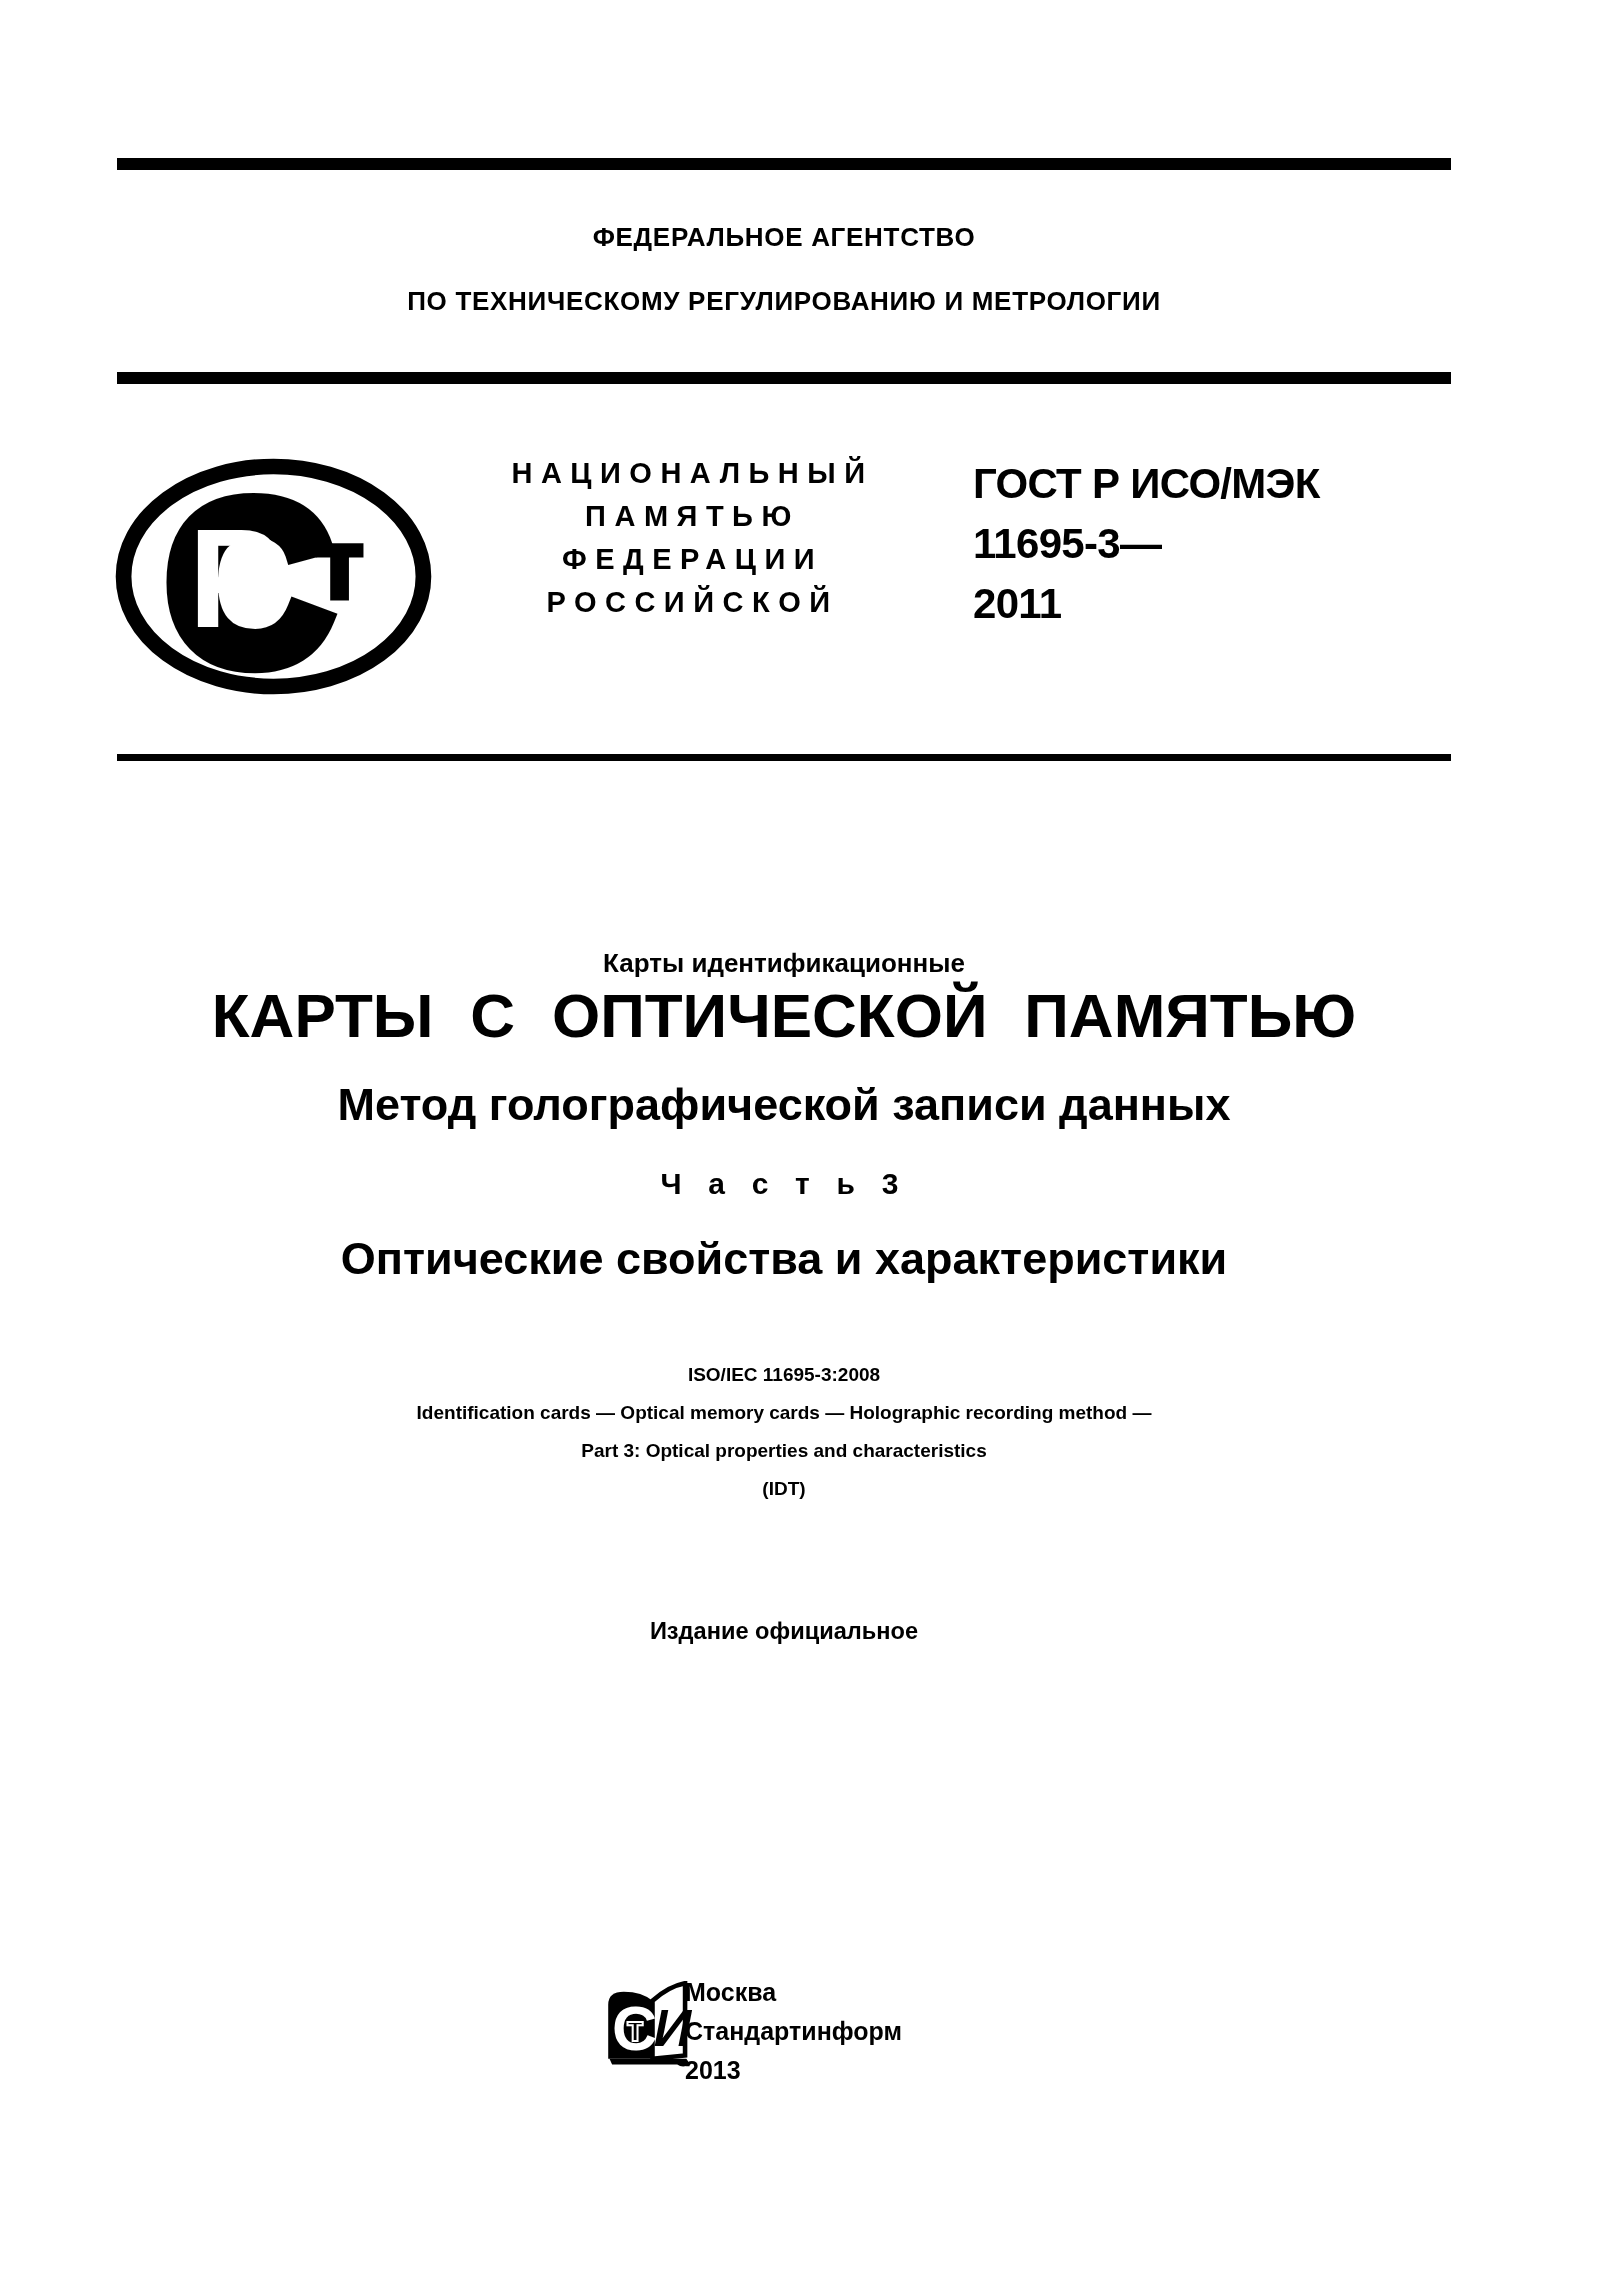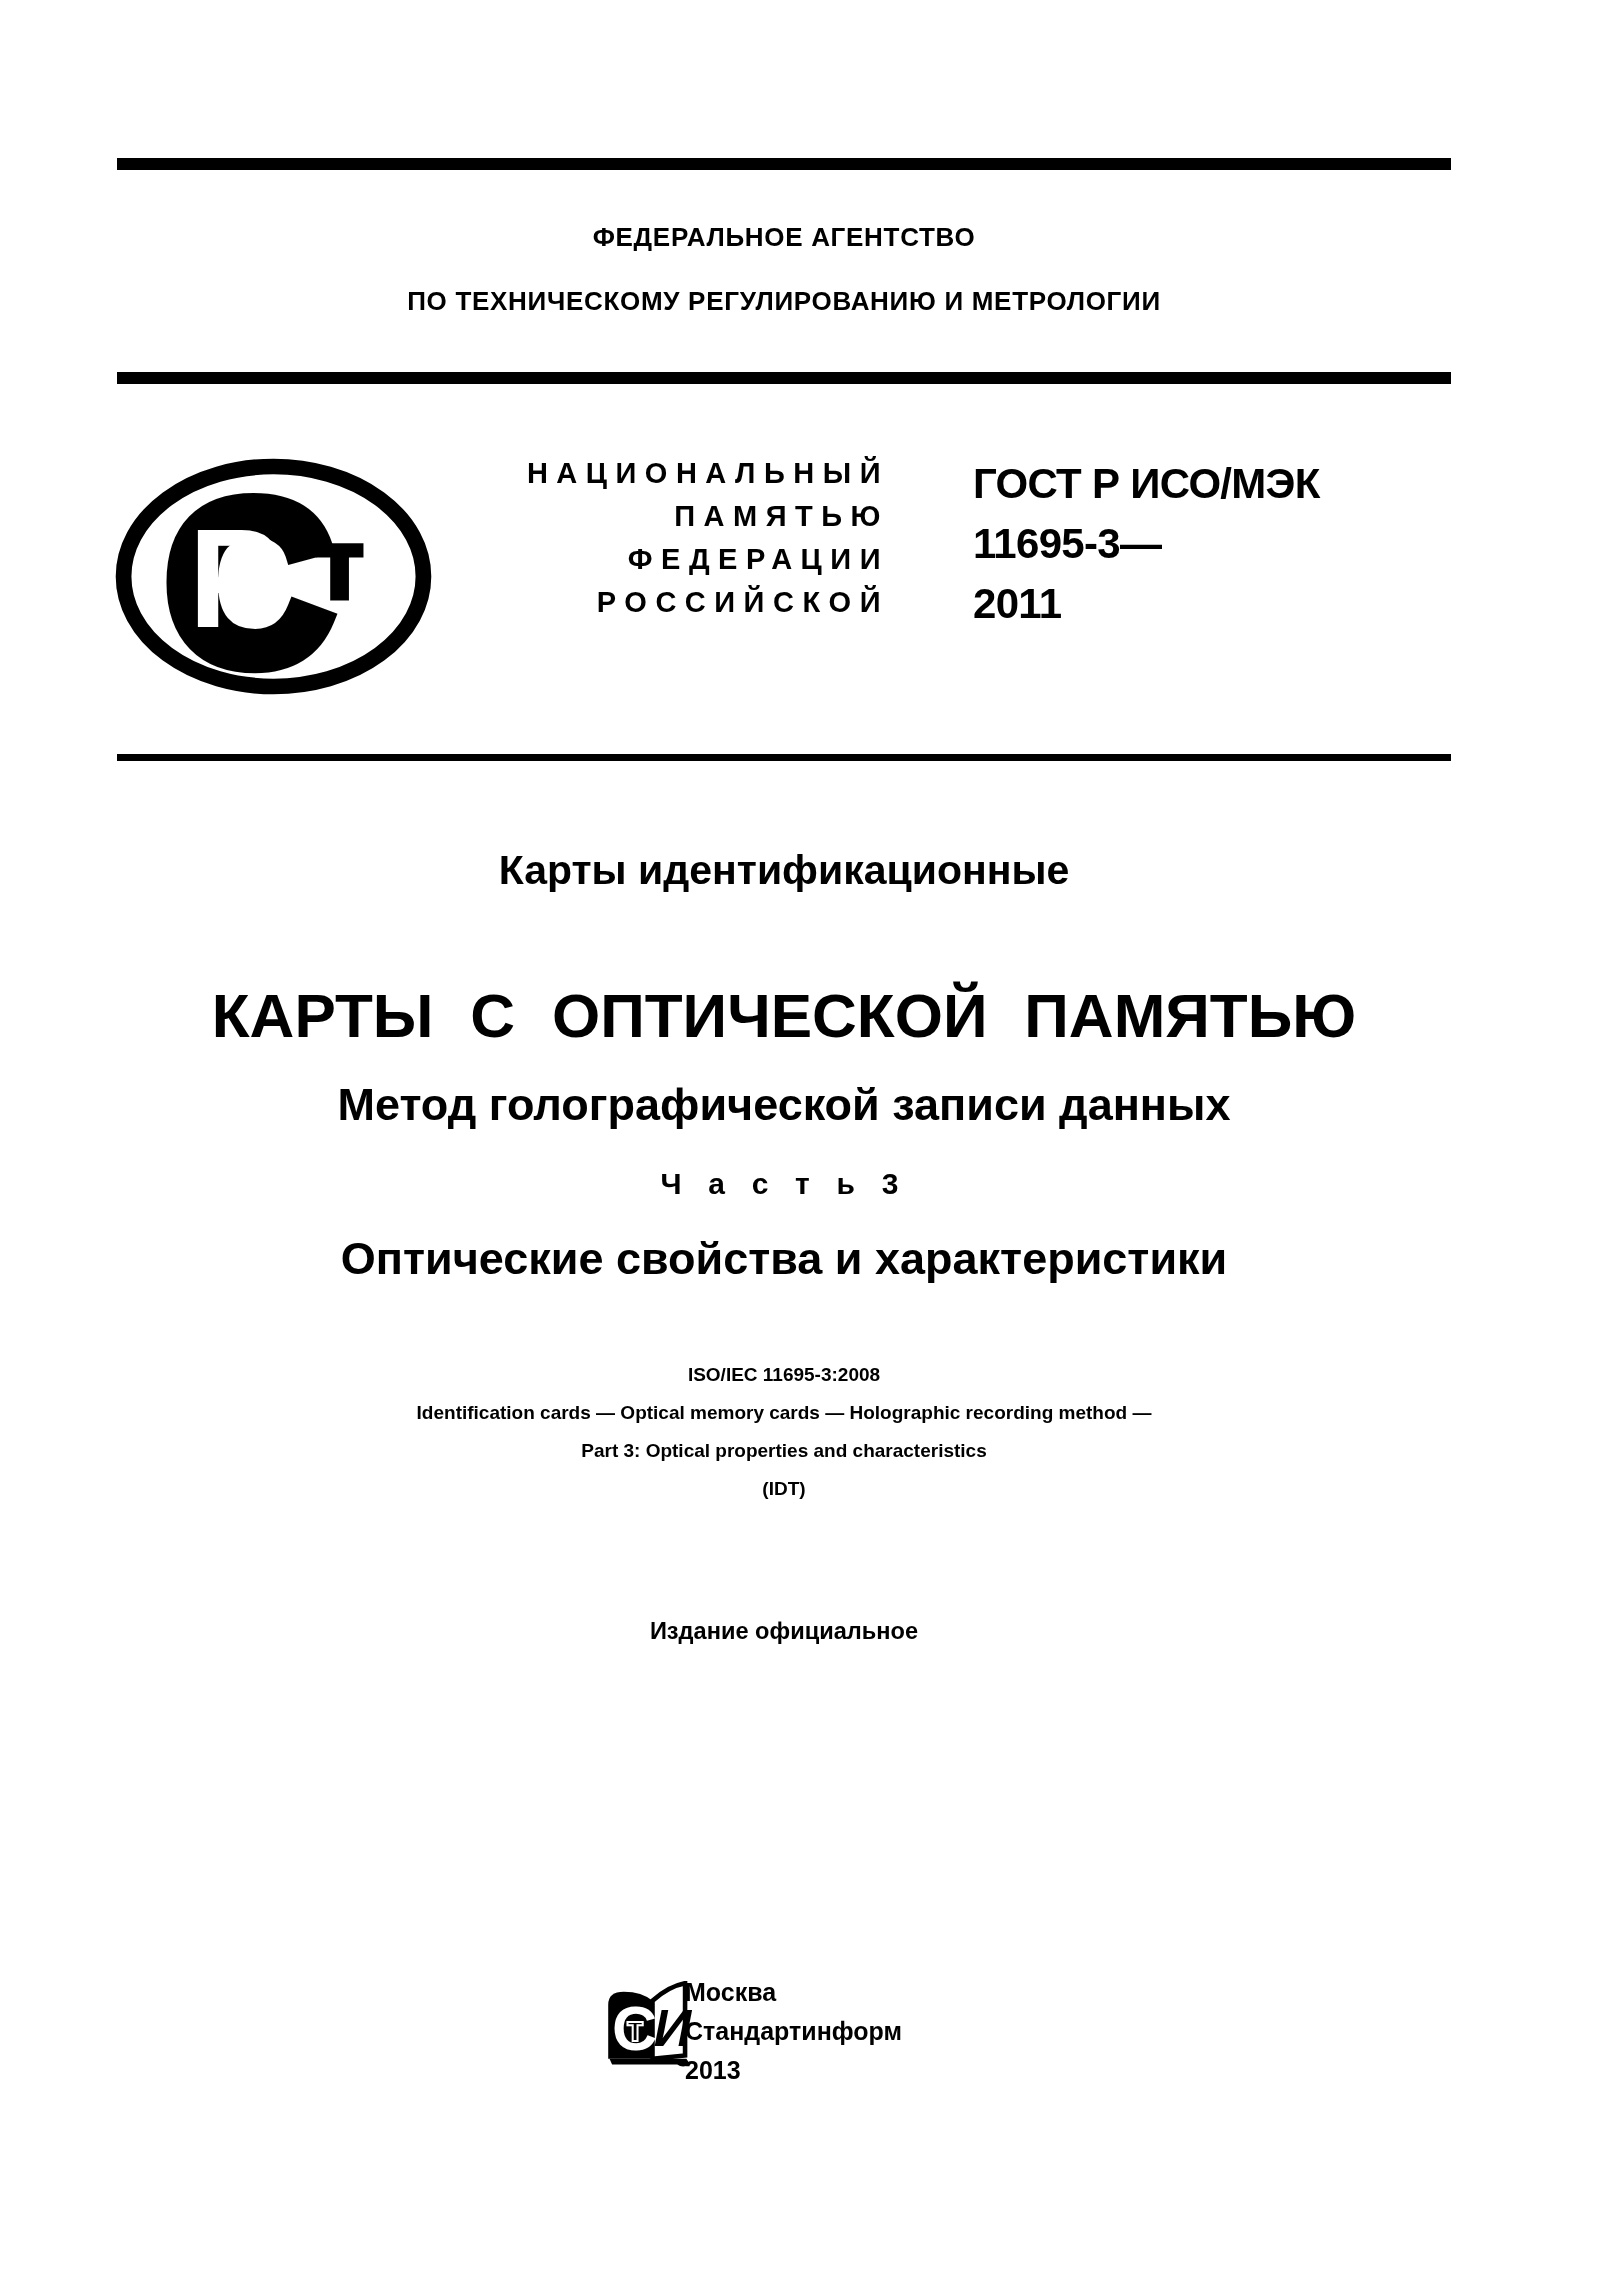--- a/index.html
+++ b/index.html
@@ -15,24 +15,24 @@
   .abs{position:absolute;}
   .ctr{left:117px;width:1334px;text-align:center;}
   .rule{background:#000;}
   .b{font-weight:bold;}
   #agency-line1{top:224px;font-size:26px;letter-spacing:0.7px;line-height:26px;}
   #agency-line2{top:288px;font-size:26px;letter-spacing:0.7px;line-height:26px;}
   #bar-top{left:117px;top:158px;width:1334px;height:11.8px;}
   #bar-mid{left:117px;top:372px;width:1334px;height:11.8px;}
   #rule-thin{left:117px;top:754px;width:1334px;height:6.5px;}
   #rst-logo{left:115px;top:458px;}
-  #natl-block{left:496px;top:452px;width:393px;text-align:right;
+  #natl-block{left:496px;top:452px;width:393px;text-align:center;
     font-size:29px;line-height:43px;letter-spacing:8.5px;}
   #designation{left:973px;top:454px;font-size:42px;line-height:60px;letter-spacing:-0.7px;}
-  #subject{top:850px;font-size:41px;line-height:41px;}
+  #subject{top:943px;font-size:26px;line-height:41px;}
   #main-title{top:985px;font-size:62px;line-height:62px;word-spacing:19.6px;}
   #subtitle{top:1082px;font-size:45px;line-height:45px;}
   #part-label{top:1169px;font-size:30px;line-height:30px;letter-spacing:9.2px;}
   #part-title{top:1236px;font-size:45px;line-height:45px;}
   #iso-block{top:1356px;font-size:19px;line-height:38px;}
   #edition-note{top:1620px;font-size:23.6px;line-height:23.6px;}
   #imprint-text{left:685px;top:1973px;width:314px;text-align:left;
     font-size:25px;line-height:39px;}
   #sti-logo{left:603px;top:1981px;}
 </style>

